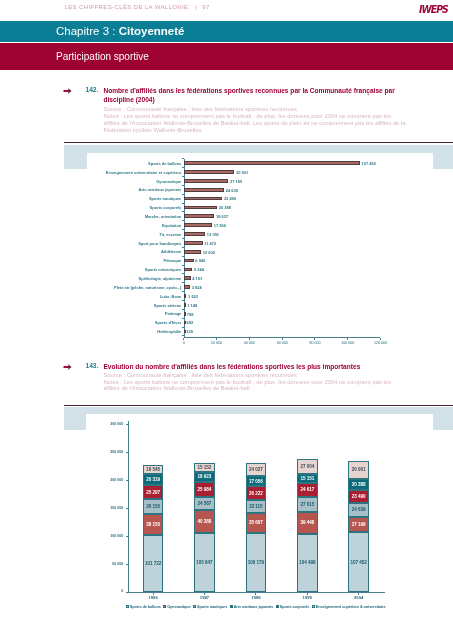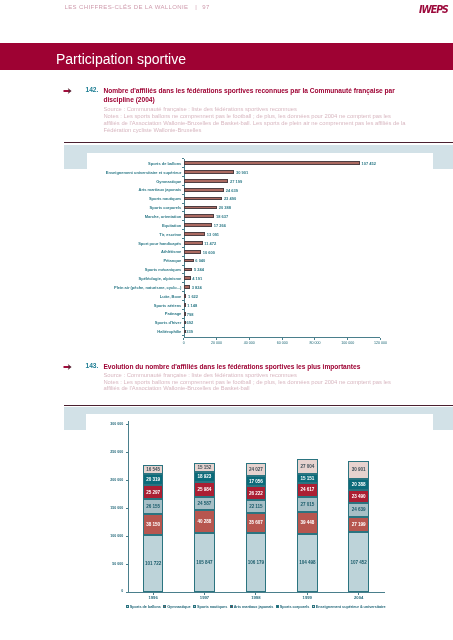--- a/index.html
+++ b/index.html
@@ -13,21 +13,21 @@
   .running-head .sep{margin:0 3.2px 0 4.6px;color:#cf9bad;}
   .logo{position:absolute;left:419px;top:3.5px;width:26px;height:13px;}
   .logo span{display:block;font-family:"DejaVu Sans",sans-serif;font-style:italic;font-weight:bold;
     font-size:10.6px;line-height:10.6px;color:#9c0a3c;letter-spacing:-1.1px;
     transform:scaleX(.88);transform-origin:left top;}
 
   .chapter-bar{position:absolute;left:0;top:21px;width:453px;height:21px;background:#0b7d94;}
   .chapter-bar .txt{position:absolute;left:56px;top:4px;font-size:11.5px;color:#ffffff;}
   .chapter-bar .txt b{font-weight:bold;}
   .section-bar{position:absolute;left:0;top:43px;width:453px;height:27px;background:#9e0233;}
-  .section-bar .txt{position:absolute;left:56px;top:8px;font-size:14px;color:#ffffff;}
+  .section-bar .txt{position:absolute;left:56px;top:8px;font-size:10px;color:#ffffff;}
 
   
   .fig{position:absolute;left:0;width:453px;}
   .arrow{position:absolute;left:63px;top:0.4px;width:10px;height:10px;}
   .fignum{position:absolute;left:85.6px;top:-0.2px;font-size:6.6px;font-weight:bold;color:#1d7d93;
           letter-spacing:-.05px;}
   .figtitle{position:absolute;left:103.4px;top:-0.2px;width:291px;font-size:6.6px;font-weight:bold;
             color:#9e0233;line-height:9.35px;}
   .figtitle{width:293px;}
   .figsrc{position:absolute;left:103.4px;width:305px;font-size:5.82px;color:#d8b7c0;line-height:6.92px;}
@@ -66,20 +66,23 @@
 
   <div class="running-head">
     <span>LES CHIFFRES-CLÉS DE LA WALLONIE</span>
     <span class="sep">|</span>
     <span>97</span>
   </div>
   <div class="logo">
       <span>IWEPS</span>
     </div>
 
+  <div class="chapter-bar">
+    <div class="txt"><span>Chapitre 3 : </span><b>Citoyenneté</b></div>
+  </div>
   <div class="section-bar">
     <div class="txt">Participation sportive</div>
   </div>
 
   <div class="fig" style="top:86px;">
     <svg class="arrow" viewBox="0 0 10 10">
       <path d="M0.5 5.0 L6.2 5.0" stroke="#9e0233" stroke-width="1.9" fill="none"></path>
       <path d="M4.8 1.9 L8.6 5.0 L4.8 8.1 L5.9 5.0 Z" fill="#5b2435"></path>
     </svg>
     <div class="fignum">142.</div>

